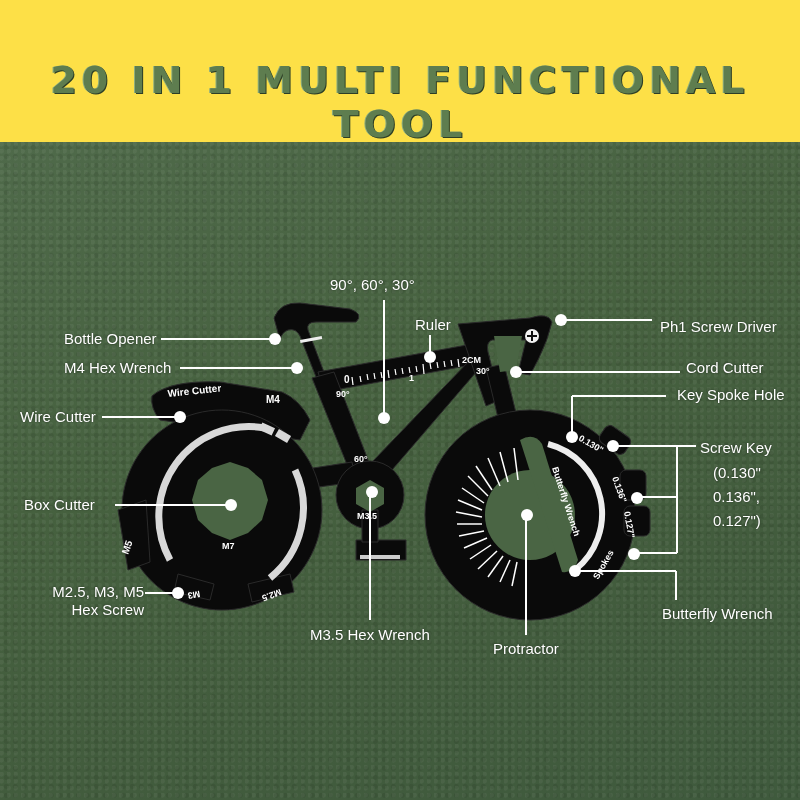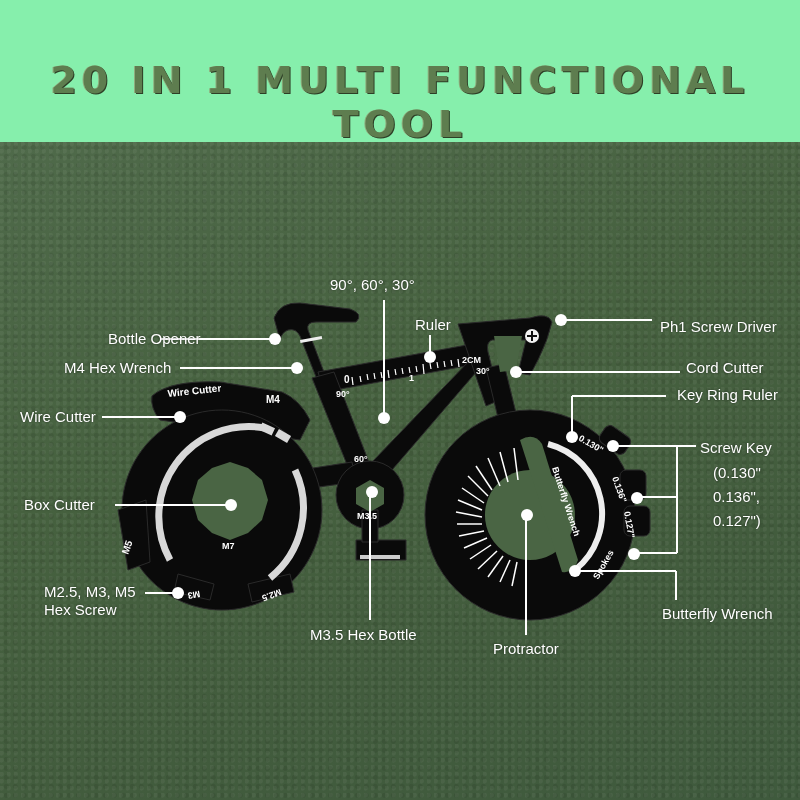--- a/index.html
+++ b/index.html
@@ -1,27 +1,27 @@
 <!DOCTYPE html>
 <html><head>
 <meta charset="utf-8">
 <style>
   html,body{margin:0;padding:0;}
   body{width:800px;height:800px;overflow:hidden;background:#fff;font-family:"Liberation Sans",sans-serif;position:relative;}
-  .header{position:absolute;left:0;top:0;width:800px;height:142px;background:#86efac;}
+  .header{position:absolute;left:0;top:0;width:800px;height:142px;background:#fde047;}
   .title{position:absolute;left:0;top:58px;width:800px;text-align:center;font-family:"DejaVu Sans",sans-serif;font-weight:bold;font-size:38px;letter-spacing:5px;color:#5e7d4f;text-shadow:1px 1px 0 #2d3e26,-1px 0 0 #8fae7e;}
   .panel{position:absolute;left:0;top:142px;width:800px;height:658px;
     background:
       radial-gradient(circle at 20% 30%, rgba(255,255,255,0.05) 0 2px, transparent 3px),
       radial-gradient(circle at 70% 60%, rgba(0,0,0,0.08) 0 2px, transparent 3px),
       linear-gradient(160deg,#4f6a4a 0%,#46613f 40%,#425c3d 70%,#3f5a3d 100%);
     background-size:7px 7px, 9px 9px, 100% 100%;}
   svg.art{position:absolute;left:0;top:0;}
   .lbl{position:absolute;color:#fff;font-size:15px;line-height:18px;white-space:nowrap;text-shadow:0 0 2px rgba(0,0,0,0.5);}
-  .c{text-align:left;}
+  .c{text-align:right;}
 </style>
 </head>
 <body>
 
 <div class="header">
   <div class="title">20 IN 1 MULTI FUNCTIONAL TOOL</div>
 </div>
 <div class="panel"></div>
 
 <svg class="art" width="800" height="800" viewBox="0 0 800 800">
@@ -178,29 +178,29 @@
     <circle cx="572" cy="437" r="6"></circle>
     <circle cx="613" cy="446" r="6"></circle>
     <circle cx="637" cy="498" r="6"></circle>
     <circle cx="634" cy="554" r="6"></circle>
     <circle cx="575" cy="571" r="6"></circle>
     <circle cx="527" cy="515" r="6"></circle>
   </g>
 </svg>
 
 <div class="lbl" style="left:330px;top:276px;">90°, 60°, 30°</div>
-<div class="lbl" style="left:64px;top:330px;margin-left:44px;">Bottle Opener</div>
+<div class="lbl" style="left:64px;top:330px;">Bottle Opener</div>
 <div class="lbl" style="left:64px;top:359px;">M4 Hex Wrench</div>
 <div class="lbl" style="left:20px;top:408px;">Wire Cutter</div>
 <div class="lbl" style="left:24px;top:496px;">Box Cutter</div>
 <div class="lbl c" style="left:44px;top:583px;width:100px;">M2.5, M3, M5</div>
 <div class="lbl c" style="left:44px;top:601px;width:100px;">Hex Screw</div>
-<div class="lbl" style="left:310px;top:626px;">M3.5 Hex Bottle</div>
+<div class="lbl" style="left:310px;top:626px;">M3.5 Hex Wrench</div>
 <div class="lbl" style="left:415px;top:316px;">Ruler</div>
 <div class="lbl" style="left:660px;top:318px;">Ph1 Screw Driver</div>
 <div class="lbl" style="left:686px;top:359px;text-align:right;">Cord Cutter</div>
-<div class="lbl" style="left:677px;top:386px;">Key Ring Ruler</div>
+<div class="lbl" style="left:677px;top:386px;">Key Spoke Hole</div>
 <div class="lbl" style="left:700px;top:439px;">Screw Key</div>
 <div class="lbl" style="left:713px;top:464px;">(0.130"</div>
 <div class="lbl" style="left:713px;top:488px;">0.136",</div>
 <div class="lbl" style="left:713px;top:512px;">0.127")</div>
 <div class="lbl" style="left:662px;top:605px;">Butterfly Wrench</div>
 <div class="lbl" style="left:493px;top:640px;">Protractor</div>
 
 </body></html>

